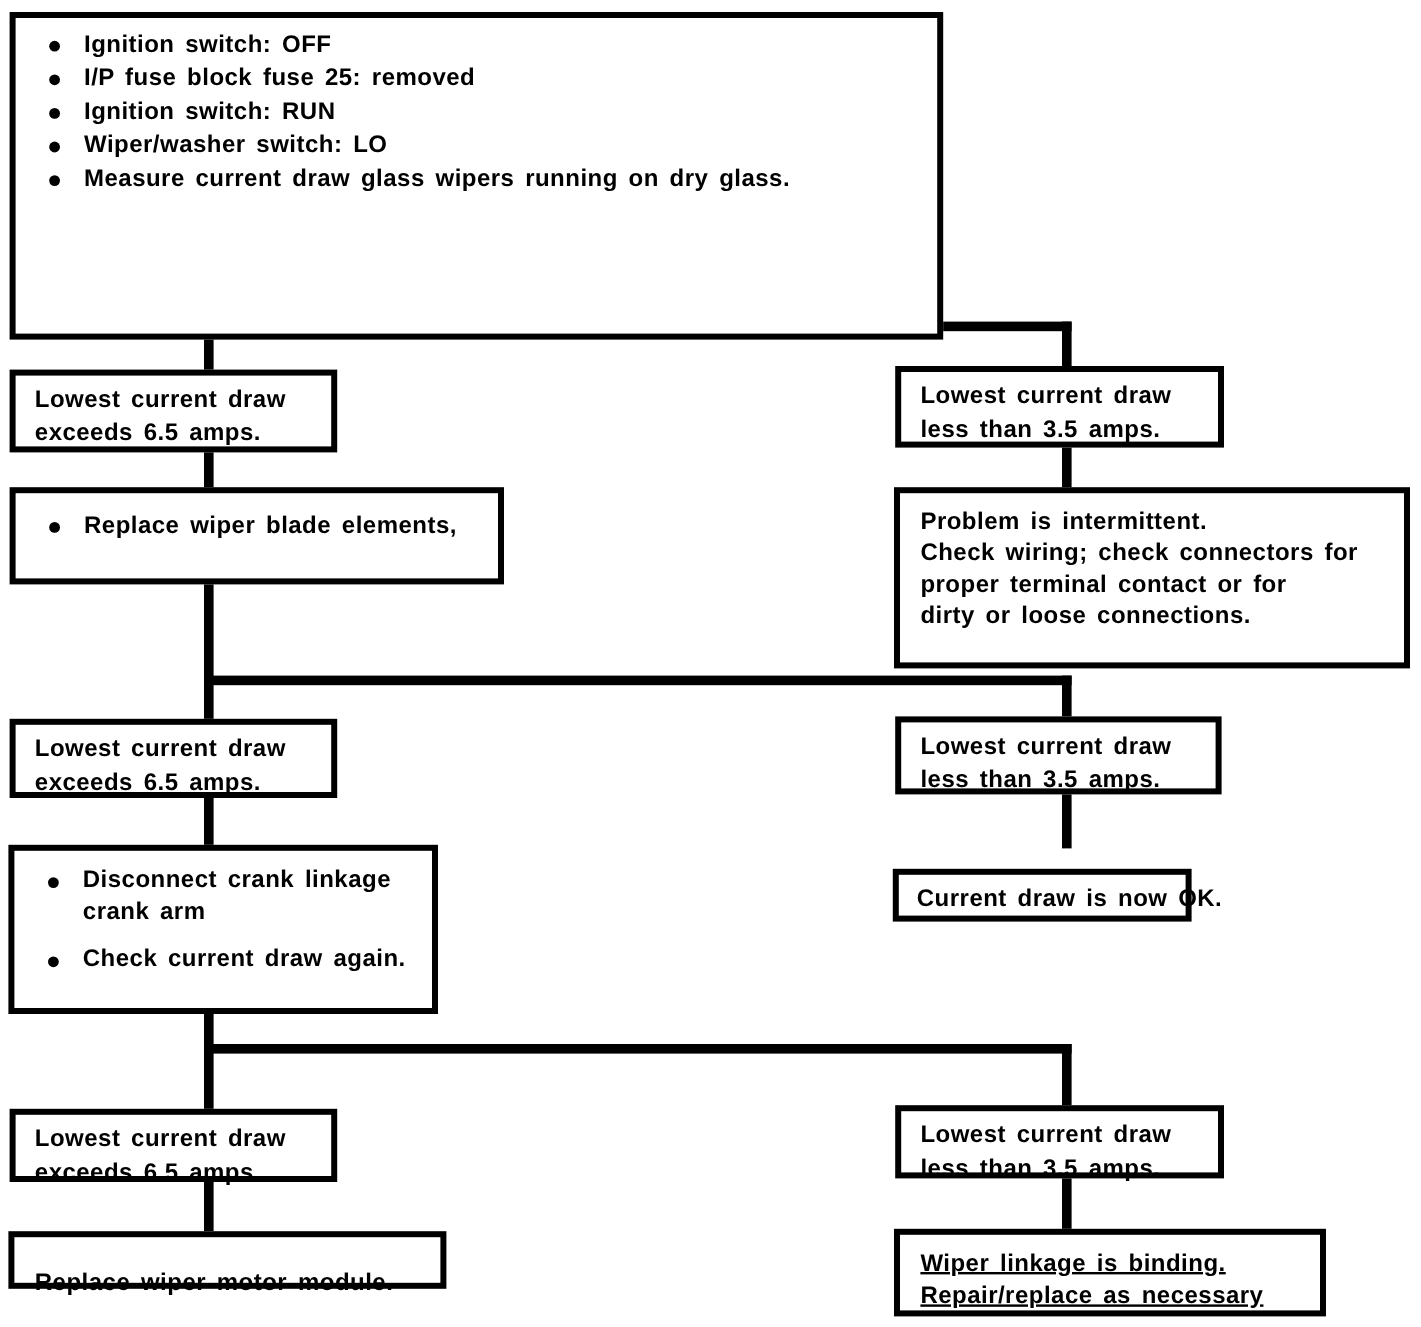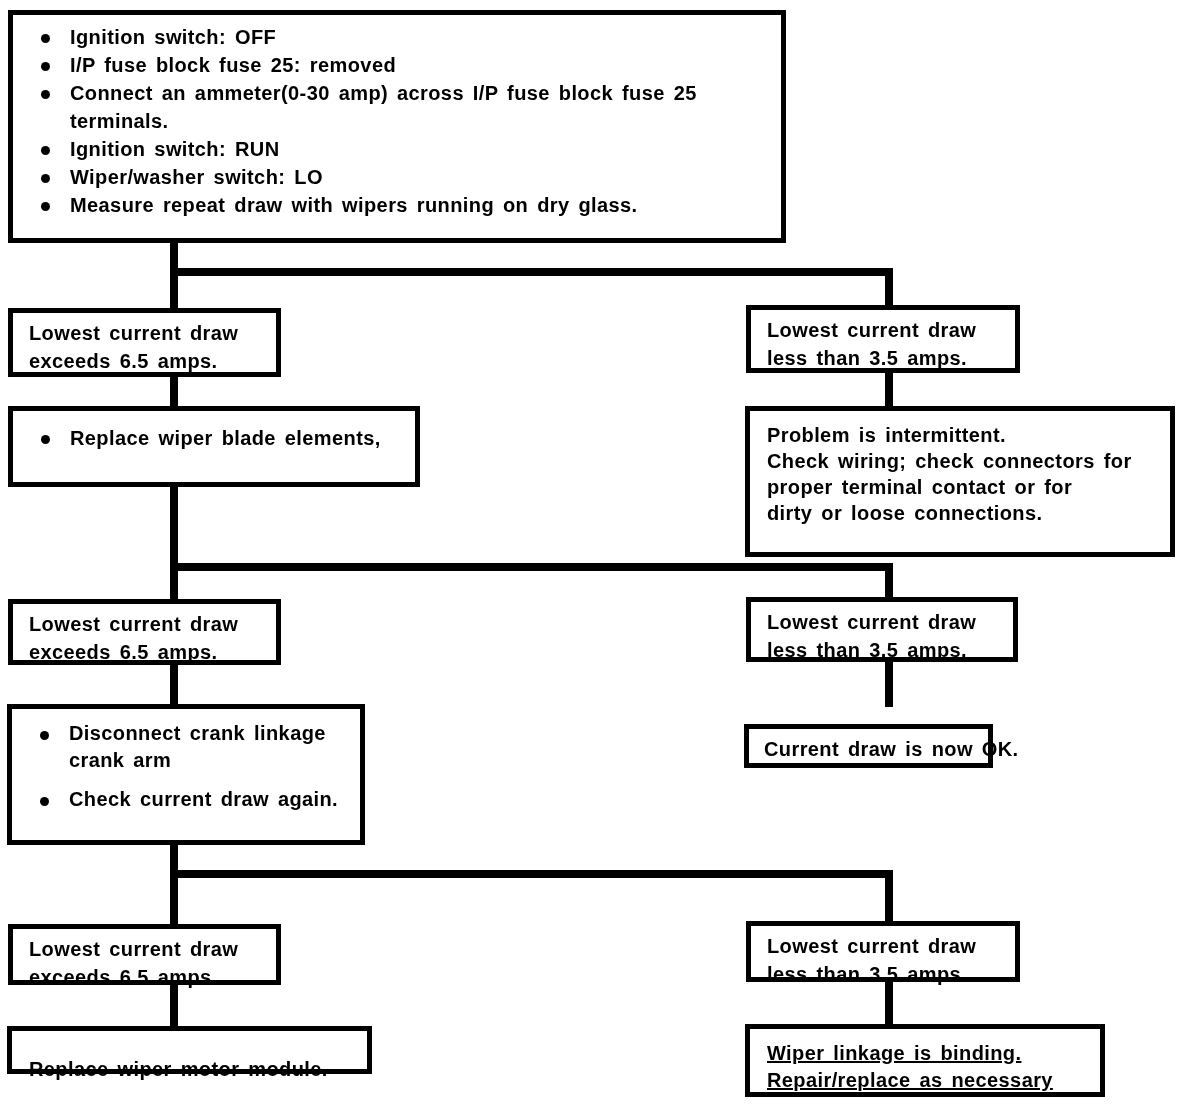--- a/index.html
+++ b/index.html
@@ -62,56 +62,49 @@
   <div class="wire" style="left:170px; top:268px; width:723px; height:8px;"></div>
   <div class="wire" style="left:885px; top:268px; width:8px; height:44px;"></div>
   <div class="wire" style="left:885px; top:370px; width:8px; height:40px;"></div>
   <div class="wire" style="left:170px; top:563px; width:723px; height:8px;"></div>
   <div class="wire" style="left:885px; top:563px; width:8px; height:40px;"></div>
   <div class="wire" style="left:885px; top:659px; width:8px; height:48px;"></div>
   <div class="wire" style="left:170px; top:870px; width:723px; height:8px;"></div>
   <div class="wire" style="left:885px; top:870px; width:8px; height:56px;"></div>
   <div class="wire" style="left:885px; top:979px; width:8px; height:49px;"></div>
 
-  <div class="box setup" style="left:8px; top:10px; width:778px; height:233px;">
+  <div class="box setup" style="left:8px; top:10px; width:778px; height:273px;">
     <div class="brow">
       <span class="dot"></span>
       <div class="btxt">
           <div class="txt">Ignition switch: OFF</div>
         </div>
     </div>
     <div class="brow">
       <span class="dot"></span>
       <div class="btxt">
           <div class="txt">I/P fuse block fuse 25: removed</div>
         </div>
-    </div>
-    <div class="brow">
-      <span class="dot"></span>
-      <div class="btxt">
-        <div class="txt">Connect an ammeter(0-30 amp) across I/P fuse block fuse 25</div>
-        <div class="txt">terminals.</div>
-      </div>
     </div>
     <div class="brow">
       <span class="dot"></span>
       <div class="btxt">
           <div class="txt">Ignition switch: RUN</div>
         </div>
     </div>
     <div class="brow">
       <span class="dot"></span>
       <div class="btxt">
           <div class="txt">Wiper/washer switch: LO</div>
         </div>
     </div>
     <div class="brow">
       <span class="dot"></span>
       <div class="btxt">
-          <div class="txt">Measure repeat draw with wipers running on dry glass.</div>
+          <div class="txt">Measure current draw glass wipers running on dry glass.</div>
         </div>
     </div>
   </div>
 
   <div class="box cond" style="left:8px; top:308px; width:273px; height:69px;">
     <div class="txt">Lowest current draw</div>
     <div class="txt">exceeds 6.5 amps.</div>
   </div>
   <div class="box cond" style="left:746px; top:305px; width:274px; height:68px;">
     <div class="txt">Lowest current draw</div>

